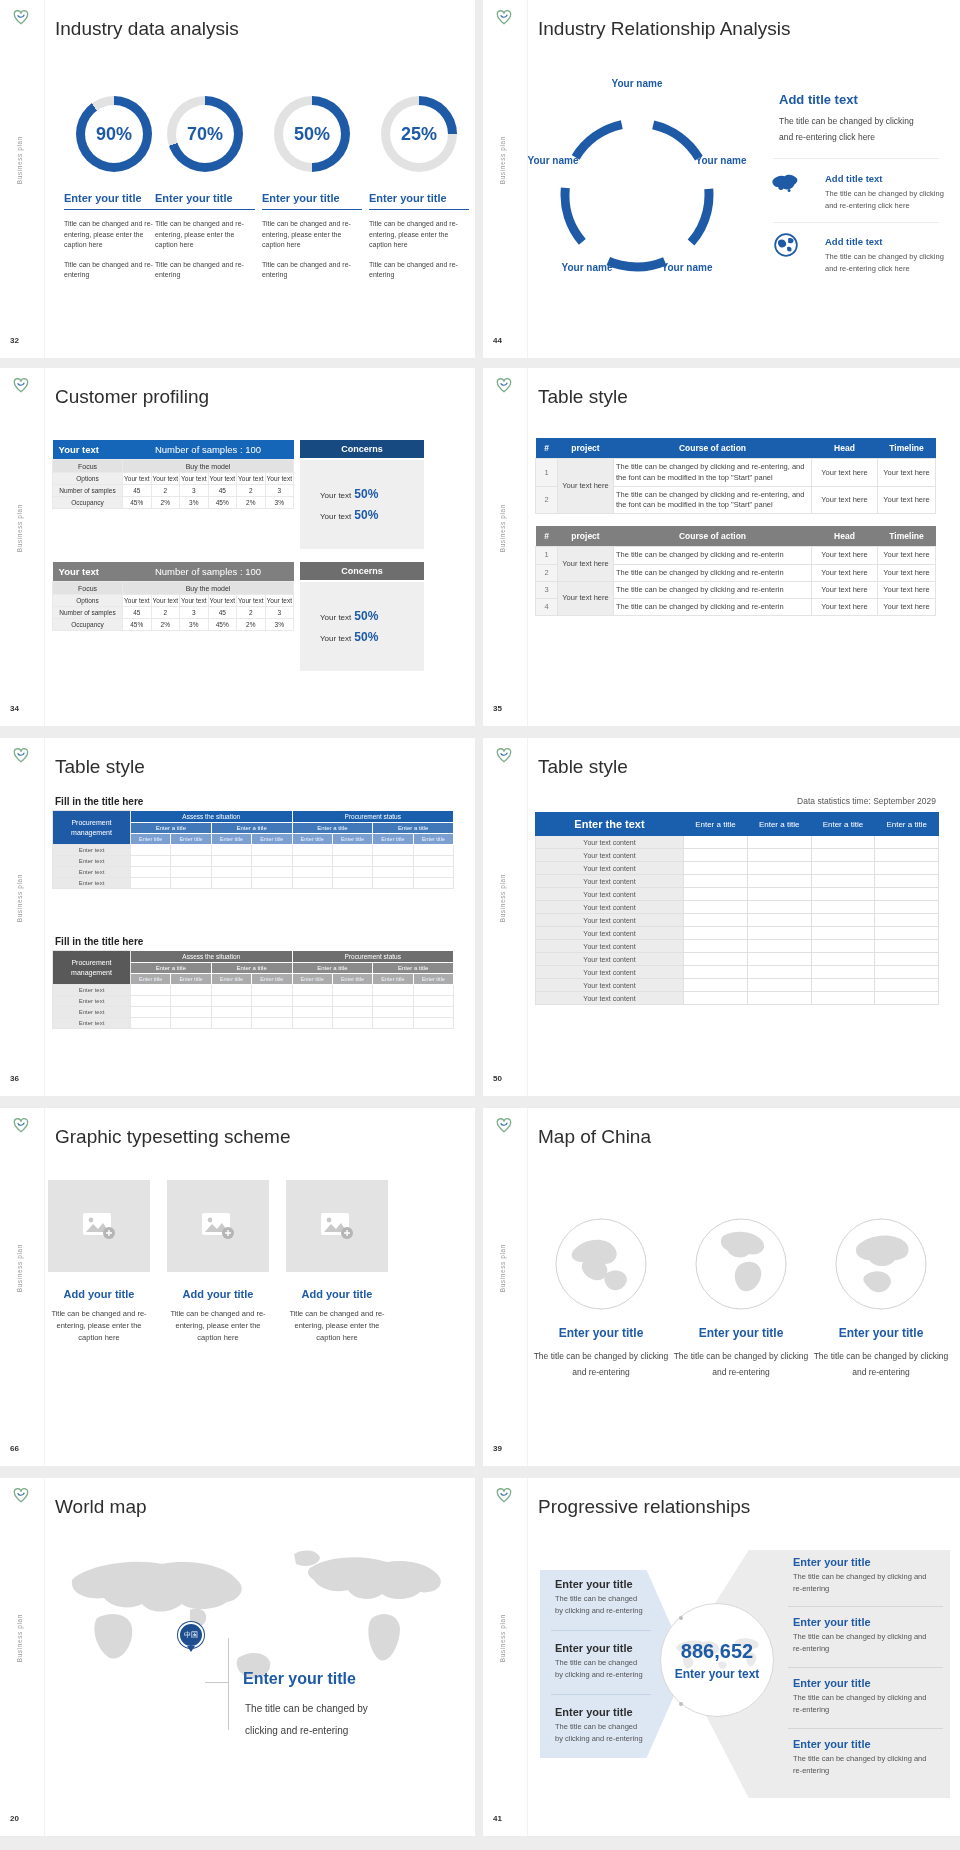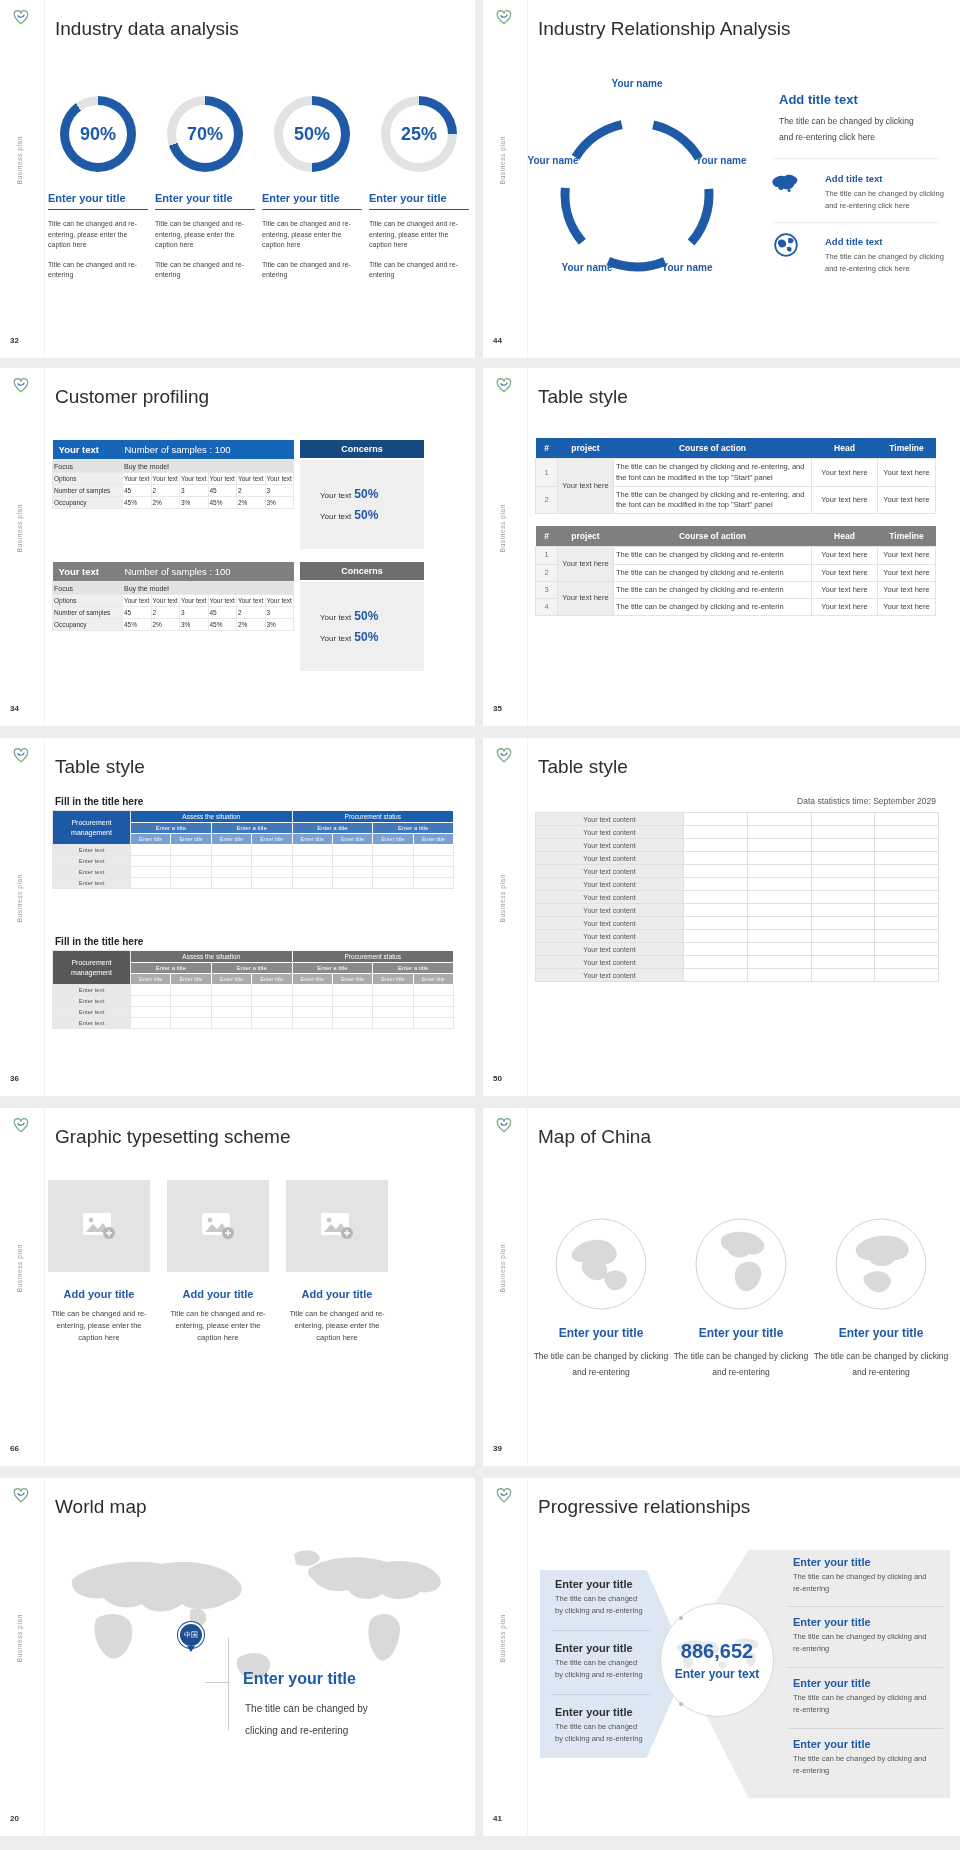--- a/index.html
+++ b/index.html
@@ -26,21 +26,21 @@
   .namelab{position:absolute;width:64px;text-align:center;font-size:10px;font-weight:bold;color:var(--blue);line-height:1.1;}
   .centercirc{position:absolute;left:92px;top:133px;width:124px;height:124px;border-radius:50%;background:#e9e9e9;display:flex;flex-direction:column;align-items:center;justify-content:center;font-size:14px;color:#555;line-height:1.3;}
   .s33h{position:absolute;font-size:13px;font-weight:bold;color:var(--blue);}
   .s33cap{position:absolute;font-size:8.5px;color:#444;line-height:1.9;}
   .s33row-t{position:absolute;font-size:9.5px;font-weight:bold;color:var(--blue);}
   .s33row-c{position:absolute;font-size:7.5px;color:#555;line-height:1.6;}
   .hr{position:absolute;height:1px;background:#ececec;}
   
   table{border-collapse:collapse;}
   .t34{position:absolute;left:52px;width:242px;table-layout:fixed;}
-  .t34 td{border:1px solid #e9e9e9;font-size:6.5px;color:#333;padding:2px 1px;}
+  .t34 td{border:1px solid #e9e9e9;text-align:center;font-size:6.5px;color:#333;padding:2px 1px;}
   .t34 .hd td{border:none;color:#fff;font-size:9.5px;padding:4px 2px;}
   .t34 .hd .c1{font-weight:bold;text-align:left;padding-left:6px;}
   .t34.b .hd td{background:var(--hblue);}
   .t34.g .hd td{background:#7f7f7f;}
   .t34 .sub td{background:#e2e2e2;font-size:7px;padding:2.5px 1px;}
   .t34 .lab{background:#efefef;font-size:6.5px;}
   .concern{position:absolute;left:300px;width:124px;}
   .c-head{position:relative;color:#fff;font-size:9px;font-weight:bold;text-align:center;padding:4px 0;}
   .concern.b .c-head{background:#174a80;}
   .concern.g .c-head{background:#6e6e6e;}
@@ -117,21 +117,21 @@
 
 <div class="card" style="left:0;top:0">
   <svg class="logo" viewBox="0 0 24 24">
       <path d="M12 20c-5-4-8-7-8-11a4 4 0 0 1 8-1 4 4 0 0 1 8 1c0 4-3 7-8 11z" fill="none" stroke="#7fae8c" stroke-width="1.6"></path>
       <path d="M8 10c2 3.2 6 3.2 8-.8" stroke="#2b6aa8" stroke-width="1.4" fill="none"></path>
     </svg>
   <div class="sideline"></div>
   <div class="vbrand">Business plan</div>
   <div class="pageno">32</div>
   <div class="stitle">Industry data analysis</div>
-  <div class="pcol" style="left:48px">
+  <div class="pcol" style="left:64px">
     <div class="donut" style="background: conic-gradient(var(--blue) 90%, #e2e2e2 0);">
         <span class="pct">90%</span>
       </div>
     <div class="ptitle">Enter your title</div>
       <div class="pline"></div>
     <div class="pcap">Title can be changed and re-entering, please enter the caption here</div>
     <div class="pcap">Title can be changed and re-entering</div>
   </div>
   <div class="pcol" style="left:155px">
     <div class="donut" style="background: conic-gradient(var(--blue) 70%, #e2e2e2 0);">
@@ -595,20 +595,27 @@
   <div class="note37">Data statistics time: September 2029</div>
   <table class="t37">
     <colgroup>
         <col style="width:148px">
         <col>
         <col>
         <col>
         <col>
       </colgroup>
     <tbody>
+        <tr class="hd">
+          <td class="big">Enter the text</td>
+          <td>Enter a title</td>
+          <td>Enter a title</td>
+          <td>Enter a title</td>
+          <td>Enter a title</td>
+        </tr>
     <tr>
           <td class="lab">Your text content</td>
           <td></td>
           <td></td>
           <td></td>
           <td></td>
         </tr>
     <tr>
           <td class="lab">Your text content</td>
           <td></td>

